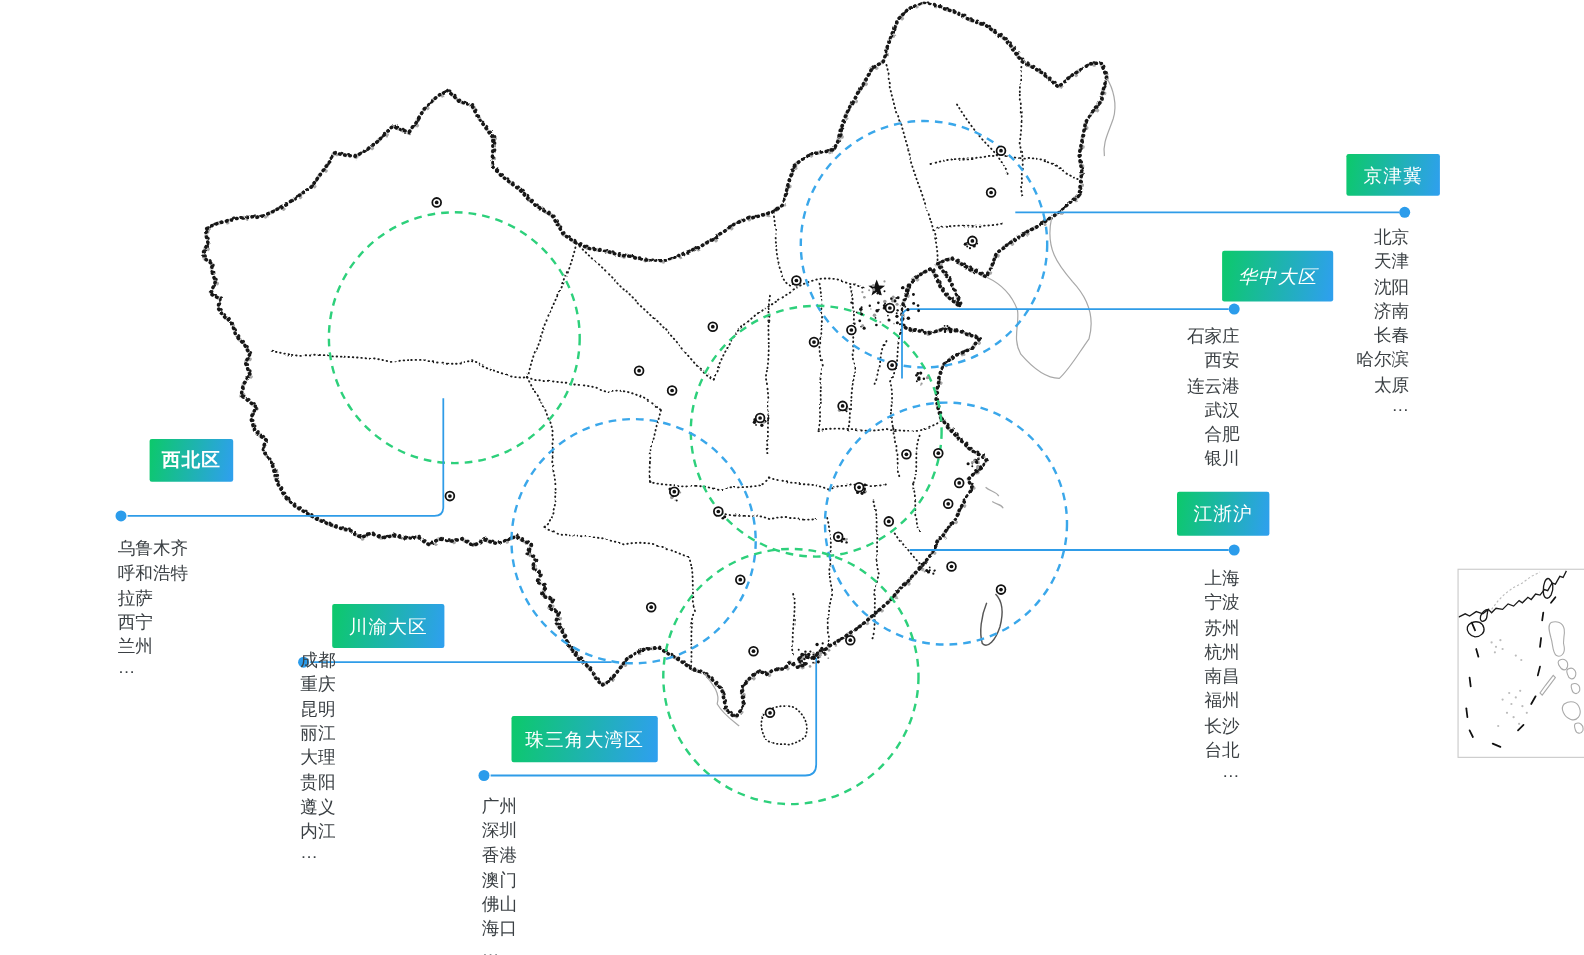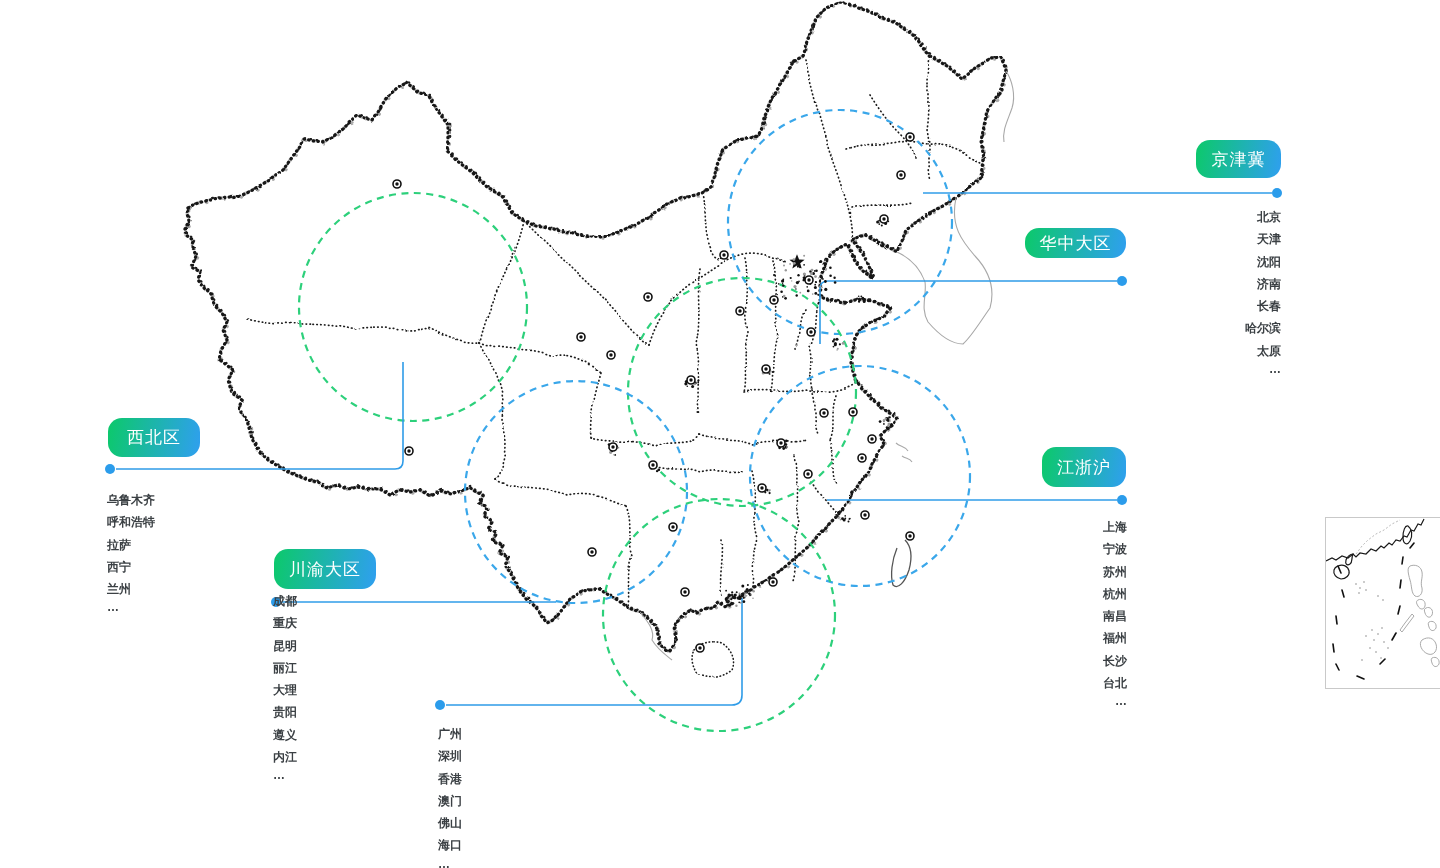--- a/index.html
+++ b/index.html
@@ -12,30 +12,30 @@
   .bead{fill:none;stroke:#c6c6c6;stroke-width:3.8;stroke-dasharray:.6 11;stroke-linecap:round;}
   .bead2{fill:none;stroke:#a9a9a9;stroke-width:2.6;stroke-dasharray:.6 17;stroke-linecap:round;}
   .foreign{fill:none;stroke:#a8a8a8;stroke-width:1.1;}
   .isl{fill:none;stroke:#1d1d1d;stroke-width:1.6;stroke-dasharray:.5 3;stroke-linecap:round;}
   .tw{fill:none;stroke:#555;stroke-width:1.3;}
   .circ-b{fill:none;stroke:#3aa7ea;stroke-width:2.2;stroke-dasharray:7 5.5;}
   .circ-g{fill:none;stroke:#2dd07b;stroke-width:2.2;stroke-dasharray:7 5.5;}
   .conn{fill:none;stroke:#2f9ce8;stroke-width:1.6;}
   .conn-dot{fill:#2b9ceb;}
   .tag{position:absolute;display:flex;align-items:center;justify-content:center;
-    color:#fff;font-size:17px;letter-spacing:1px;border-radius:14px;
-    background:linear-gradient(100deg,#0cc96a 0%,#2f9ff0 100%);}
-  .citylist{position:absolute;color:#3b4044;font-size:12px;line-height:22.3px;font-weight:bold;}
+    color:#fff;font-size:17px;letter-spacing:1px;border-radius:2px;
+    background:linear-gradient(100deg,#0cc96a 0%,#2f9ff0 100%);margin-left:28px;}
+  .citylist{position:absolute;color:#3b4044;font-size:16px;line-height:22.3px;}
   .citylist.right{text-align:right;}
   .city.more{line-height:15px;}
   #tag-jjj{left:1196px;top:140px;width:85px;height:38px;}
   #list-jjj{left:1130px;top:206px;width:151px;}
-  #tag-huazhong{left:1025px;top:228px;width:101px;height:30px;}
+  #tag-huazhong{left:1083px;top:228px;width:101px;height:46px;font-style:italic;}
   #list-huazhong{left:1000px;top:296px;width:127px;}
-  #tag-xibei{left:108px;top:418px;width:92px;height:39px;}
+  #tag-xibei{left:108px;top:399px;width:76px;height:39px;font-weight:bold;}
   #list-xibei{left:107px;top:489px;width:140px;}
   #tag-chuanyu{left:274px;top:549px;width:102px;height:40px;text-align:center;}
   #list-chuanyu{left:273px;top:590px;width:140px;}
   #tag-zhusanjiao{left:437px;top:651px;width:133px;height:42px;}
   #list-zhusanjiao{left:438px;top:723px;width:140px;}
   #tag-jzh{left:1042px;top:447px;width:84px;height:40px;text-align:center;}
   #list-jzh{left:1000px;top:516px;width:127px;text-align:right;}
   #inset{position:absolute;left:1325px;top:517px;width:114px;height:170px;border:1px solid #c9c9c9;background:#fff;}
 </style>
 </head>
@@ -539,20 +539,28 @@
       <div class="city">天津</div>
       <div class="city">沈阳</div>
       <div class="city">济南</div>
       <div class="city">长春</div>
       <div class="city">哈尔滨</div>
       <div class="city">太原</div>
       <div class="city more">…</div>
     </div>
 
 <div class="tag" id="tag-huazhong">华中大区</div>
+<div class="citylist right" id="list-huazhong">
+      <div class="city">石家庄</div>
+      <div class="city">西安</div>
+      <div class="city">连云港</div>
+      <div class="city">武汉</div>
+      <div class="city">合肥</div>
+      <div class="city">银川</div>
+    </div>
 
 <div class="tag" id="tag-xibei">西北区</div>
 <div class="citylist" id="list-xibei">
       <div class="city">乌鲁木齐</div>
       <div class="city">呼和浩特</div>
       <div class="city">拉萨</div>
       <div class="city">西宁</div>
       <div class="city">兰州</div>
       <div class="city more">…</div>
     </div>
@@ -563,20 +571,21 @@
       <div class="city">重庆</div>
       <div class="city">昆明</div>
       <div class="city">丽江</div>
       <div class="city">大理</div>
       <div class="city">贵阳</div>
       <div class="city">遵义</div>
       <div class="city">内江</div>
       <div class="city more">…</div>
     </div>
 
+<div class="tag" id="tag-zhusanjiao">珠三角大湾区</div>
 <div class="citylist" id="list-zhusanjiao">
       <div class="city">广州</div>
       <div class="city">深圳</div>
       <div class="city">香港</div>
       <div class="city">澳门</div>
       <div class="city">佛山</div>
       <div class="city">海口</div>
       <div class="city more">…</div>
     </div>
 

